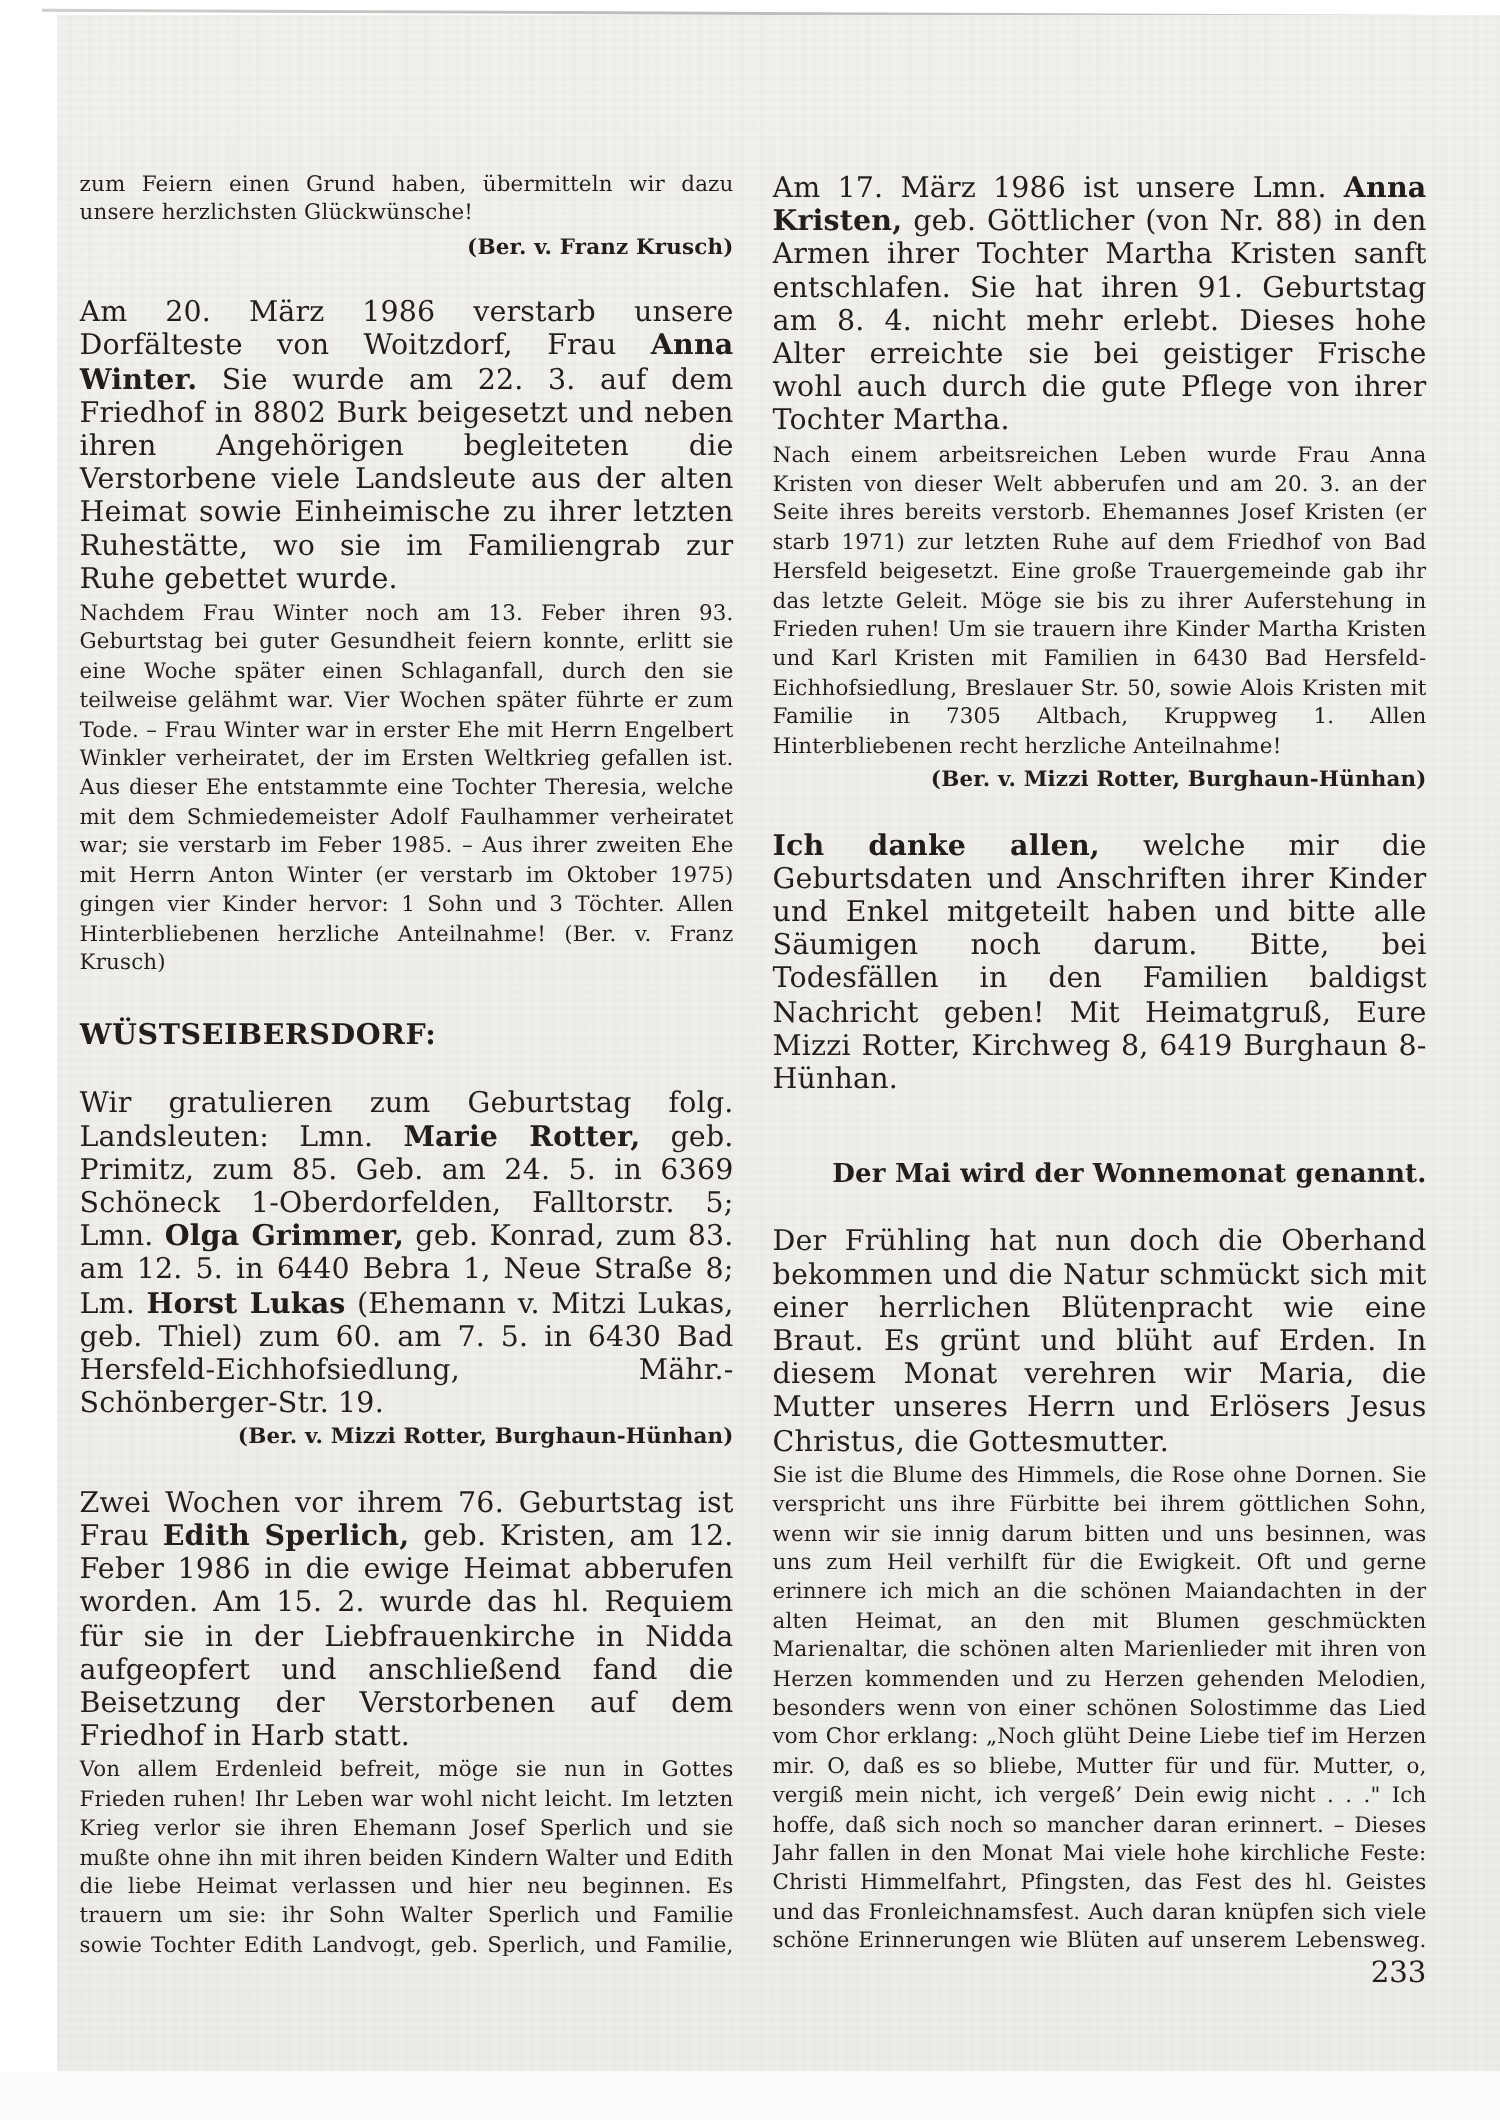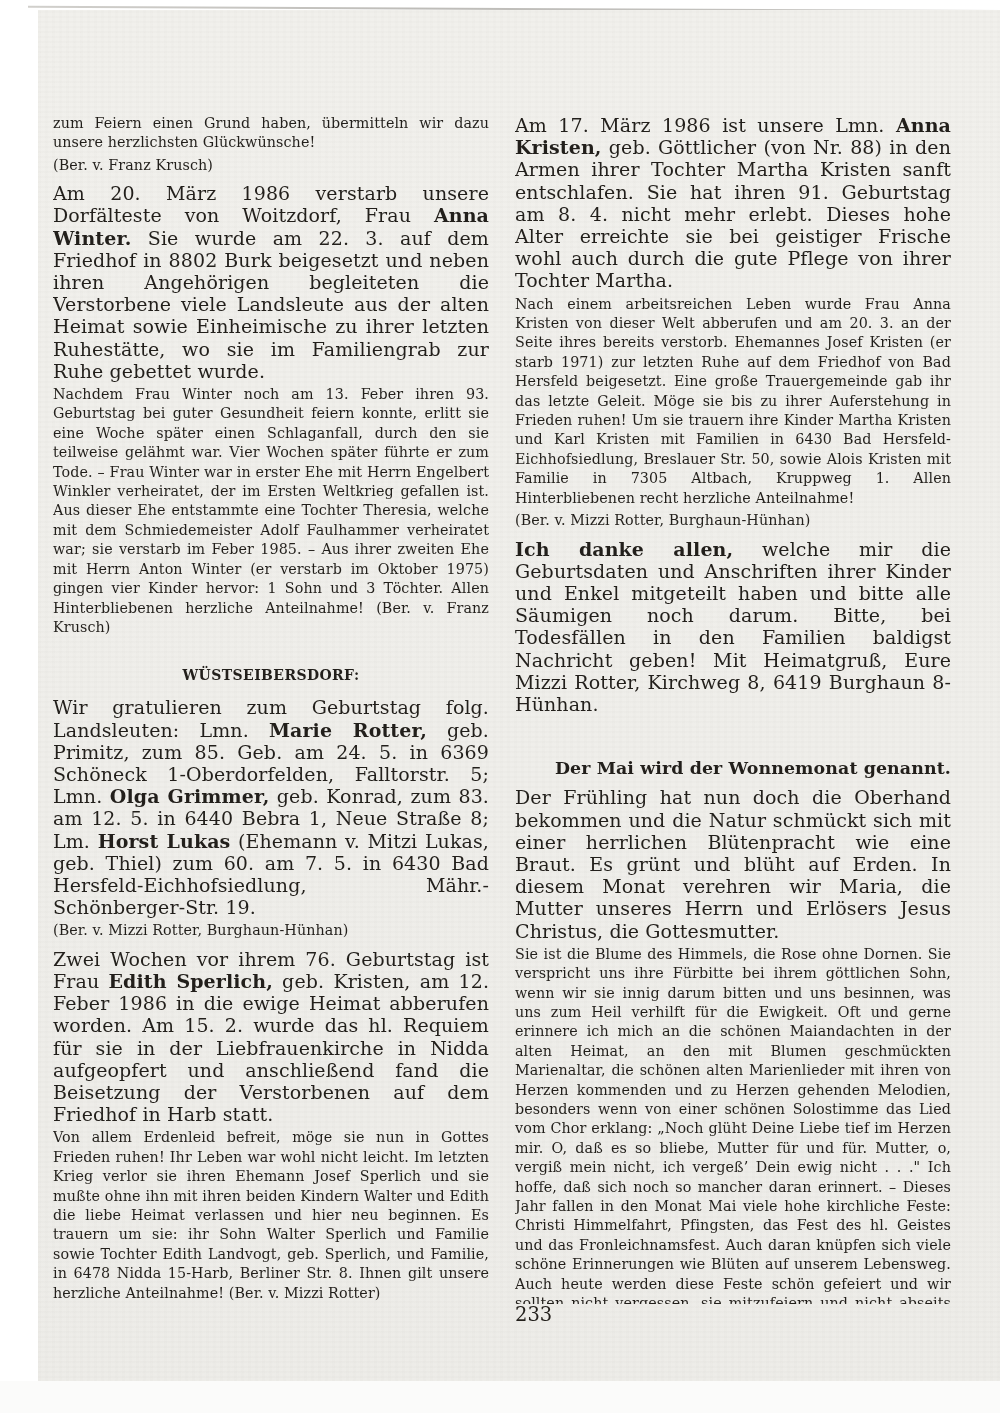--- a/index.html
+++ b/index.html
@@ -24,36 +24,36 @@
   }
   .col{
     position:absolute;top:114px;width:436px;height:1190px;overflow:hidden;
     text-align:justify;hyphens:auto;letter-spacing:0.1px;
   }
   .col-left{left:53px;}
   .col-right{left:515px;}
   .blk{margin:0;padding:0;}
   .large{font-size:19px;line-height:22.2px;}
   .small{font-size:14.3px;line-height:19.4px;}
-  p.large{margin-top:7px;}
+  p.large{margin-top:22px;}
   p.small{margin-top:3px;}
-  .byline{margin-top:0;text-align:left;}
+  .byline{margin-top:0;text-align:right;font-weight:bold;}
   h2.heading{
-    font-size:14px;line-height:24px;font-weight:700;text-align:center;
+    font-size:19px;line-height:24px;font-weight:700;text-align:left;
     letter-spacing:0.4px;margin:26px 0 9px 0;
   }
   h2.subheading{
     font-size:17.4px;line-height:22.2px;font-weight:700;text-align:right;
     margin:42px 0 0 0;
   }
   .blk:first-child{margin-top:0;}
   .b{font-weight:700;}
   .page-number{
     position:absolute;left:515px;top:1303px;width:436px;
-    font-size:19.5px;line-height:24px;color:#221f1b;
+    text-align:right;font-size:19.5px;line-height:24px;color:#221f1b;
   }
 </style>
 </head>
 <body>
 
 <div class="page">
   <div class="scan-edge"></div>
   <div class="paper"></div>
   <div class="col col-left" id="col-left">
       <p class="blk paragraph small"><span>zum Feiern einen Grund haben, übermitteln wir dazu unsere herzlichsten Glückwünsche!</span></p>

